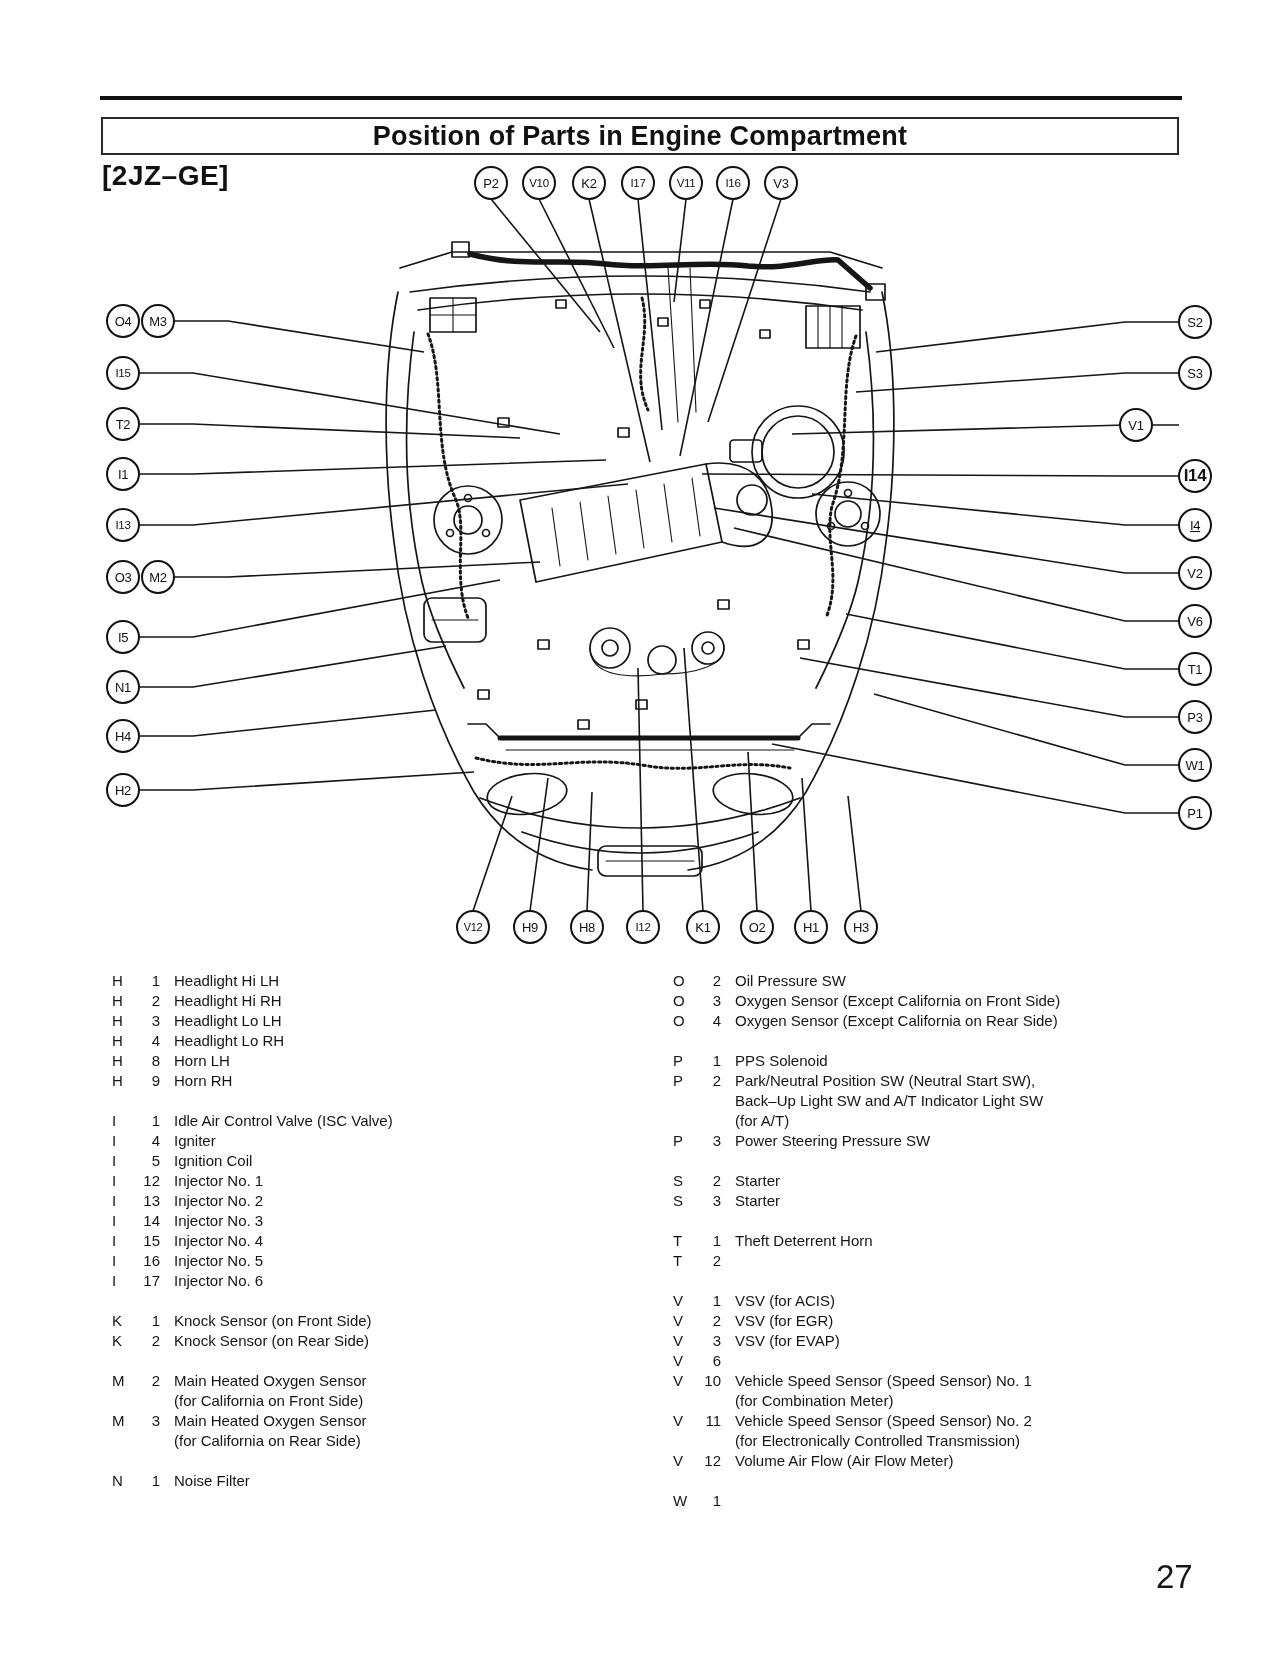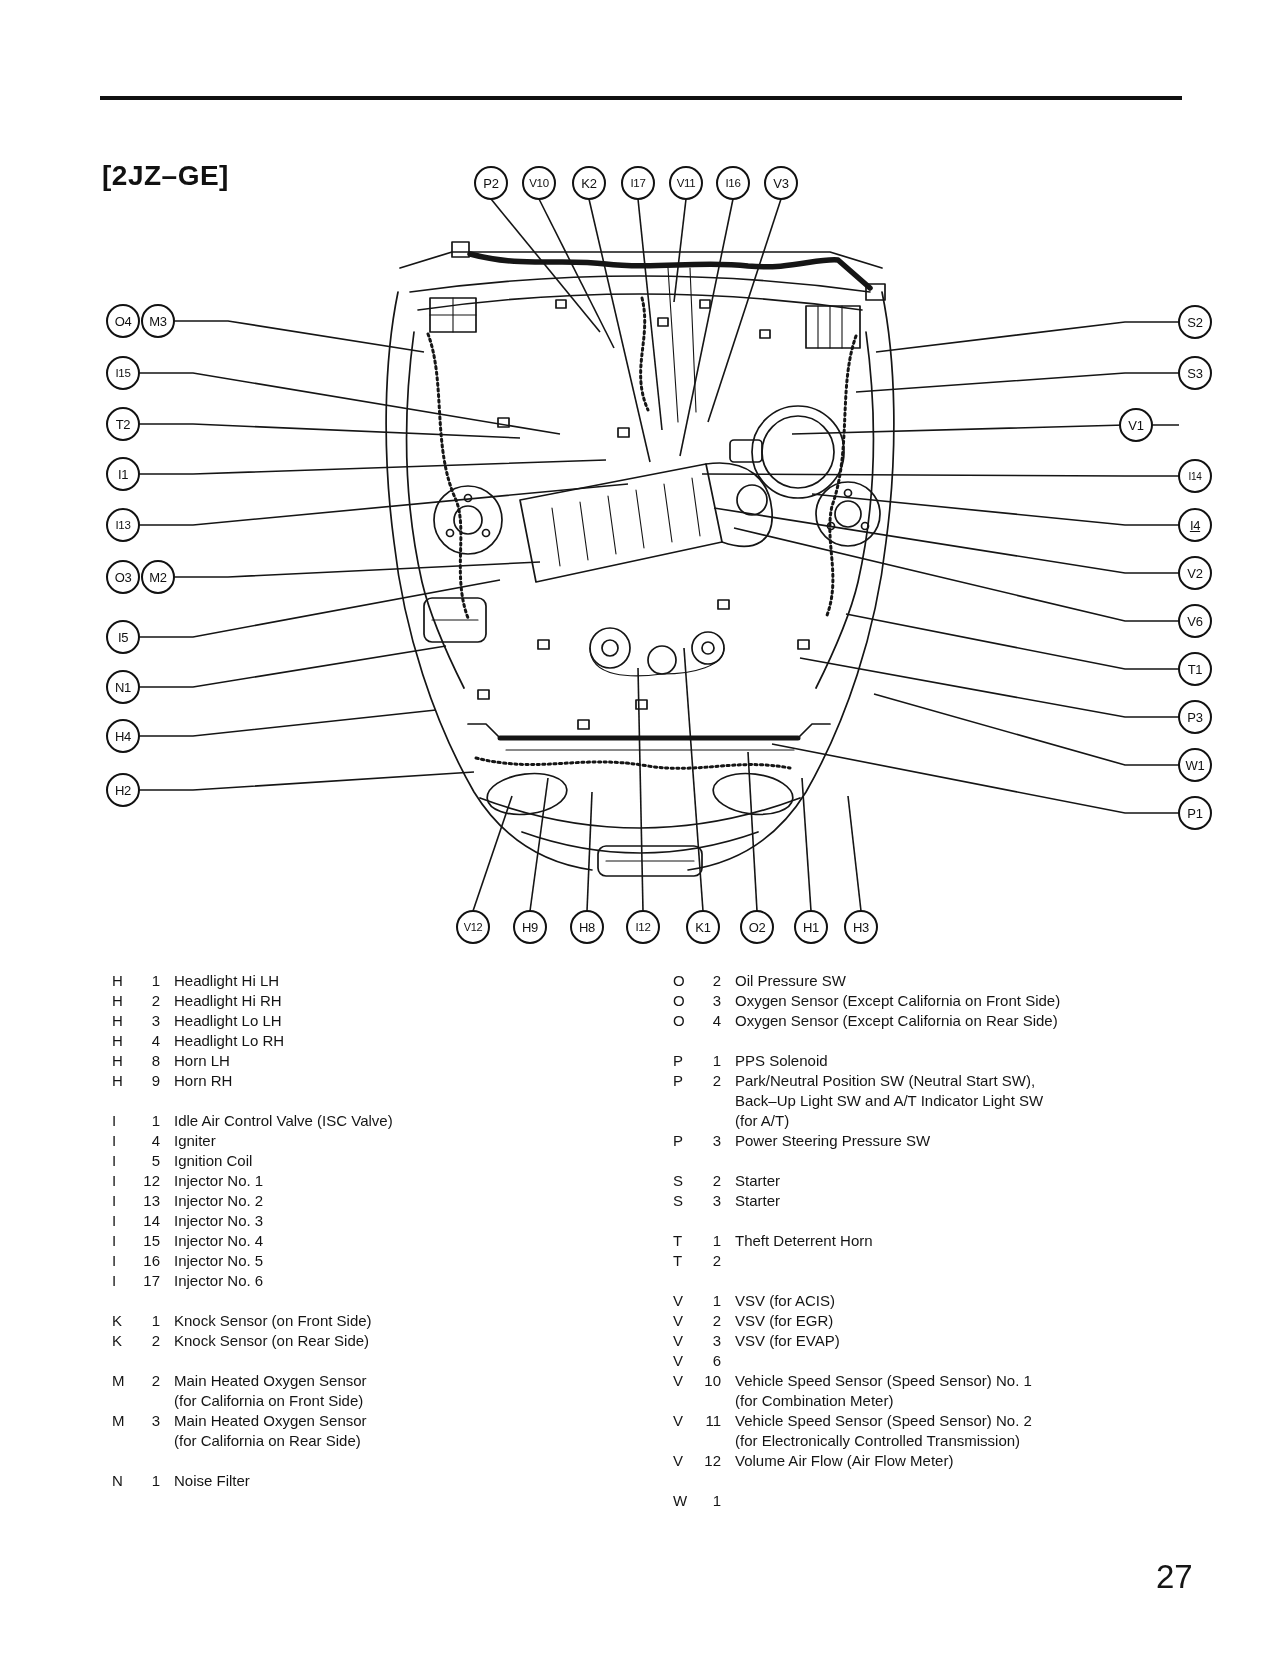--- a/index.html
+++ b/index.html
@@ -30,20 +30,23 @@
   .legend-row .name{white-space:pre-line;}
   .page-number{position:absolute;left:1156px;top:1558px;font-size:33px;color:#151515;}
 </style>
 </head>
 <body>
 
 <div class="page">
 
   <div class="top-rule"></div>
 
+  <div class="title-box">
+    <span class="title">Position of Parts in Engine Compartment</span>
+  </div>
 
   <div class="engine-code">[2JZ–GE]</div>
 
   <div class="diagram">
     <svg class="sketch" width="1280" height="960" viewBox="0 0 1280 960">
       <g class="ln">
 
         <path d="M400,268 L452,252 L830,252 L882,268"></path>
         <path d="M410,292 Q640,260 870,292"></path>
         <path d="M418,310 Q640,278 862,310"></path>
@@ -181,21 +184,21 @@
         <div class="callout" style="left: 106px; top: 508px; font-size: 11.5px;">I13</div>
         <div class="callout" style="left: 106px; top: 560px;">O3</div>
         <div class="callout" style="left: 141px; top: 560px;">M2</div>
         <div class="callout" style="left: 106px; top: 620px;">I5</div>
         <div class="callout" style="left: 106px; top: 670px;">N1</div>
         <div class="callout" style="left: 106px; top: 719px;">H4</div>
         <div class="callout" style="left: 106px; top: 773px;">H2</div>
         <div class="callout" style="left: 1178px; top: 305px;">S2</div>
         <div class="callout" style="left: 1178px; top: 356px;">S3</div>
         <div class="callout" style="left: 1119px; top: 408px;">V1</div>
-        <div class="callout" style="left: 1178px; top: 459px; font-size: 10px;">I14</div>
+        <div class="callout" style="left: 1178px; top: 459px; font-size: 17px; font-weight: bold;">I14</div>
         <div class="callout" style="left: 1178px; top: 508px; text-decoration: underline;">I4</div>
         <div class="callout" style="left: 1178px; top: 556px;">V2</div>
         <div class="callout" style="left: 1178px; top: 604px;">V6</div>
         <div class="callout" style="left: 1178px; top: 652px;">T1</div>
         <div class="callout" style="left: 1178px; top: 700px;">P3</div>
         <div class="callout" style="left: 1178px; top: 748px;">W1</div>
         <div class="callout" style="left: 1178px; top: 796px;">P1</div>
         <div class="callout" style="left: 456px; top: 910px; font-size: 11px;">V12</div>
         <div class="callout" style="left: 513px; top: 910px;">H9</div>
         <div class="callout" style="left: 570px; top: 910px;">H8</div>

